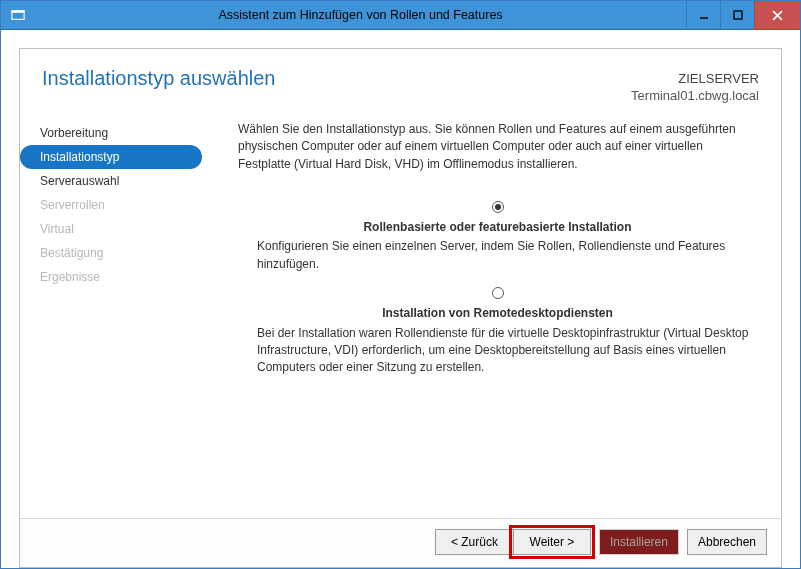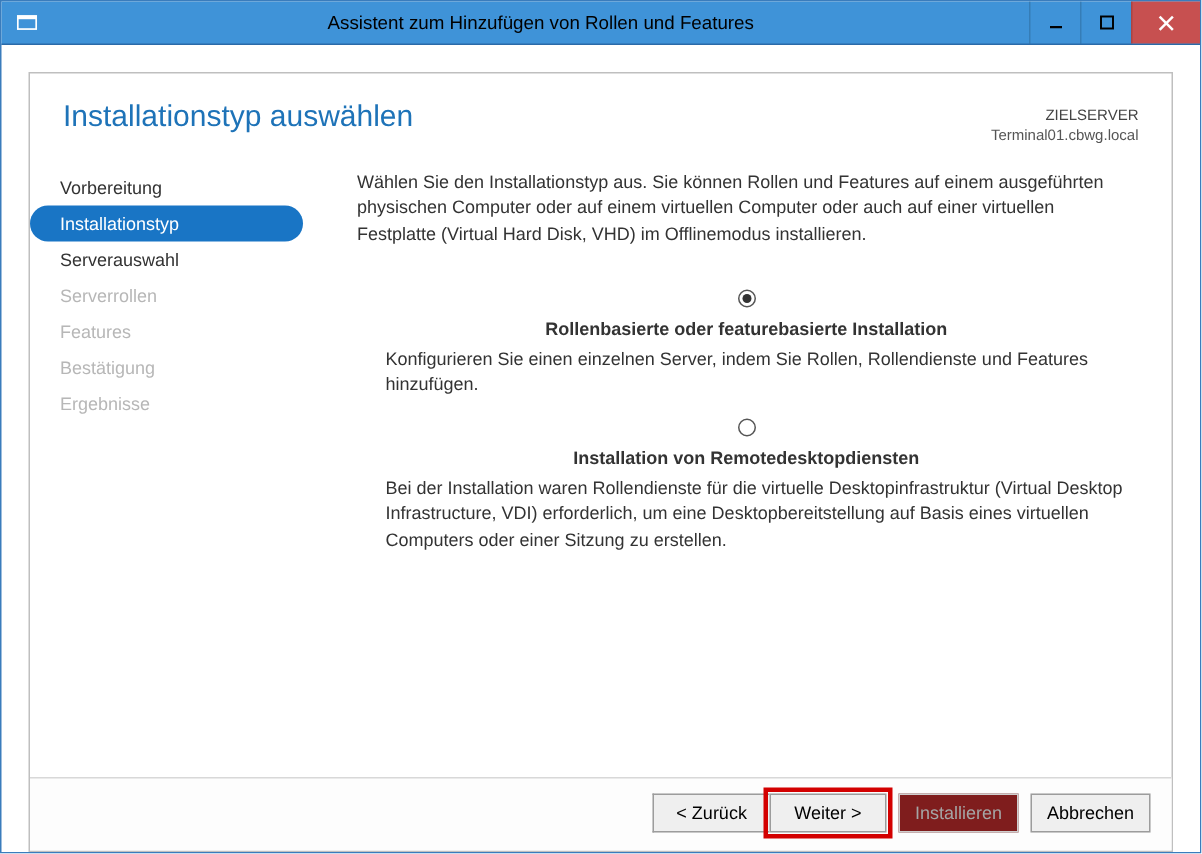--- a/index.html
+++ b/index.html
@@ -78,21 +78,21 @@
     justify-content: space-between;
     padding: 18px 22px 8px 22px;
   }
   .page-title {
     color: #1e73b8;
     font-size: 20px;
     font-weight: 400;
   }
   .target-info {
     text-align: right;
-    font-size: 10px;
+    font-size: 13px;
     color: #555;
     line-height: 1.3;
     padding-top: 4px;
   }
   .target-info .label { color: #444; }
   .main-row {
     flex: 1;
     display: flex;
     padding: 8px 0 0 0;
     overflow: hidden;
@@ -227,21 +227,21 @@
           <div>Terminal01.cbwg.local</div>
         </div>
       </div>
 
       <div class="main-row">
         <div class="nav">
           <div class="nav-item">Vorbereitung</div>
           <div class="nav-item selected">Installationstyp</div>
           <div class="nav-item">Serverauswahl</div>
           <div class="nav-item disabled">Serverrollen</div>
-          <div class="nav-item disabled">Features</div>
+          <div class="nav-item disabled">Virtual</div>
           <div class="nav-item disabled">Bestätigung</div>
           <div class="nav-item disabled">Ergebnisse</div>
         </div>
 
         <div class="content">
           <div class="intro">Wählen Sie den Installationstyp aus. Sie können Rollen und Features auf einem ausgeführten physischen Computer oder auf einem virtuellen Computer oder auch auf einer virtuellen Festplatte (Virtual Hard Disk, VHD) im Offlinemodus installieren.</div>
 
           <div class="option-group">
             <div class="option-radio-row">
               <span class="radio checked"></span>

